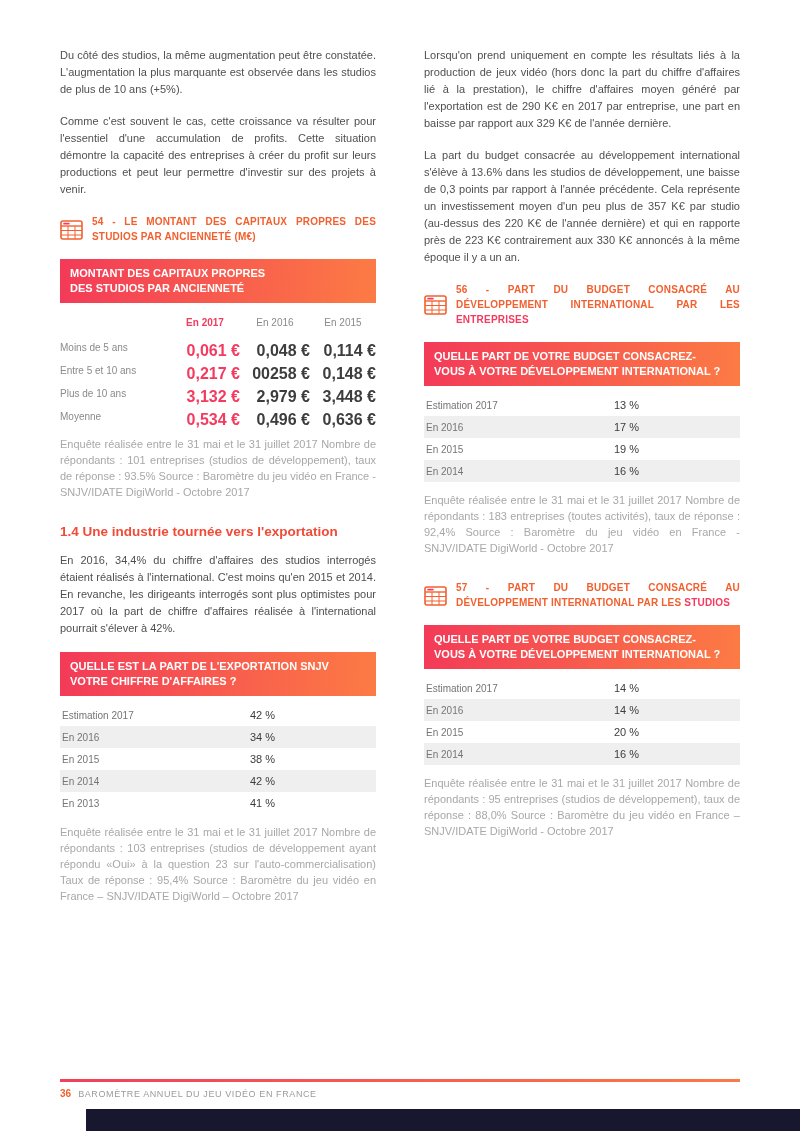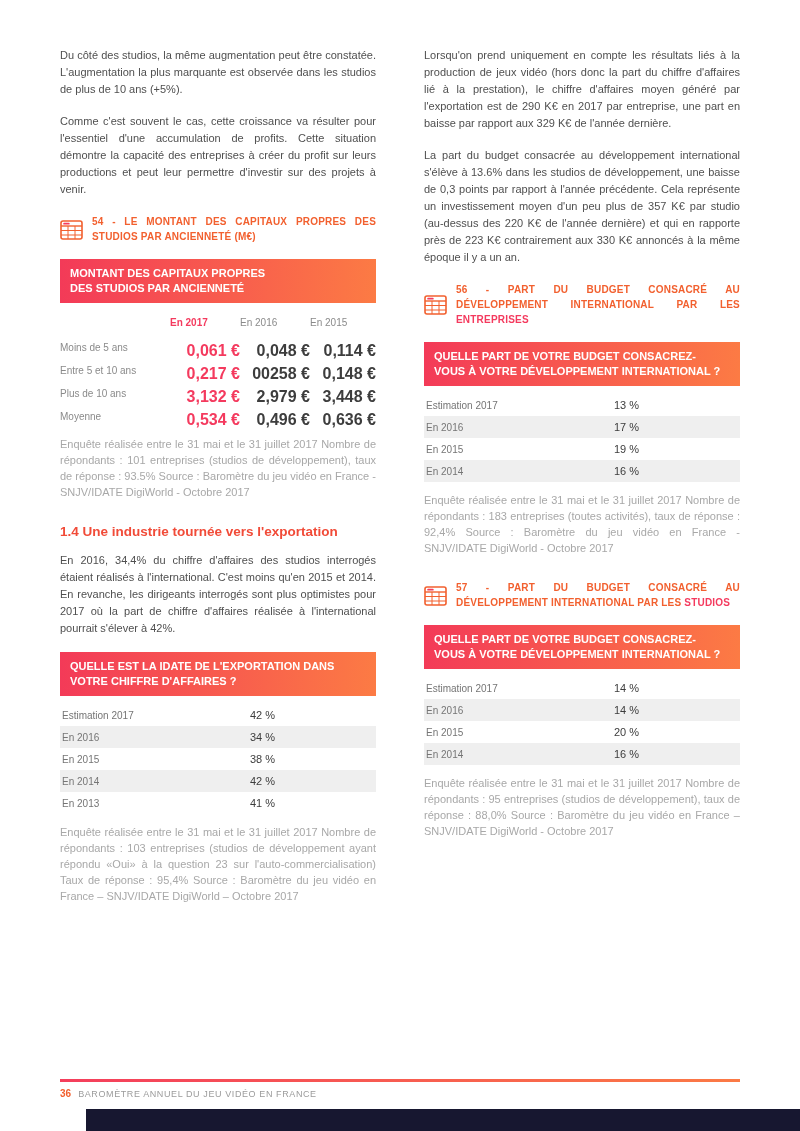--- a/index.html
+++ b/index.html
@@ -37,21 +37,21 @@
     padding: 7px 10px; white-space: pre-line; margin: 0 0 8px 0;
   }
 
   
   .t54 { margin-top: 6px; }
   .row54 {
     display: grid; grid-template-columns: 1fr 70px 70px 66px;
     align-items: center; height: 23px;
   }
   .row54 .lbl { font-size: 10px; color: #8a8a8a; }
-  .row54 .h   { font-size: 10px; color: #8a8a8a; }
+  .row54 .h   { font-size: 10px; color: #8a8a8a; text-align: center; }
   .row54 .h.y17 { color: #F43A5E; font-weight: bold; }
   .row54 .v   { font-size: 16px; font-weight: bold; color: #3d3d3d; text-align: right; margin-top: 8px; }
   .row54 .v.y17 { color: #F43A5E; }
 
   
   .dtable { margin-bottom: 4px; }
   .drow { display: flex; align-items: center; height: 22px; padding: 0 0 0 2px; }
   .drow:nth-child(even) { background: #EFEFEF; }
   .drow .lbl { flex: 1; font-size: 10px; color: #757575; }
   .drow .val {
@@ -141,21 +141,21 @@
         <div class="v">0,636 €</div>
       </div>
     </div>
 
     <p class="source">Enquête réalisée entre le 31 mai et le 31 juillet 2017 Nombre de répondants : 101 entreprises (studios de développement), taux de réponse : 93.5% Source : Baromètre du jeu vidéo en France - SNJV/IDATE DigiWorld - Octobre 2017</p>
 
     <h2 class="section-title">1.4 Une industrie tournée vers l'exportation</h2>
     <p class="body">En 2016, 34,4% du chiffre d'affaires des studios interrogés étaient réalisés à l'international. C'est moins qu'en 2015 et 2014. En revanche, les dirigeants interrogés sont plus optimistes pour 2017 où la part de chiffre d'affaires réalisée à l'international pourrait s'élever à 42%.</p>
 
 
-    <div class="banner">QUELLE EST LA IDATE DE L'EXPORTATION DANS
+    <div class="banner">QUELLE EST LA PART DE L'EXPORTATION SNJV
 VOTRE CHIFFRE D'AFFAIRES ?</div>
 
     <div class="dtable">
       <div class="drow">
         <div class="lbl">Estimation 2017</div>
         <div class="val">42 %</div>
       </div>
       <div class="drow">
         <div class="lbl">En 2016</div>
         <div class="val">34 %</div>

